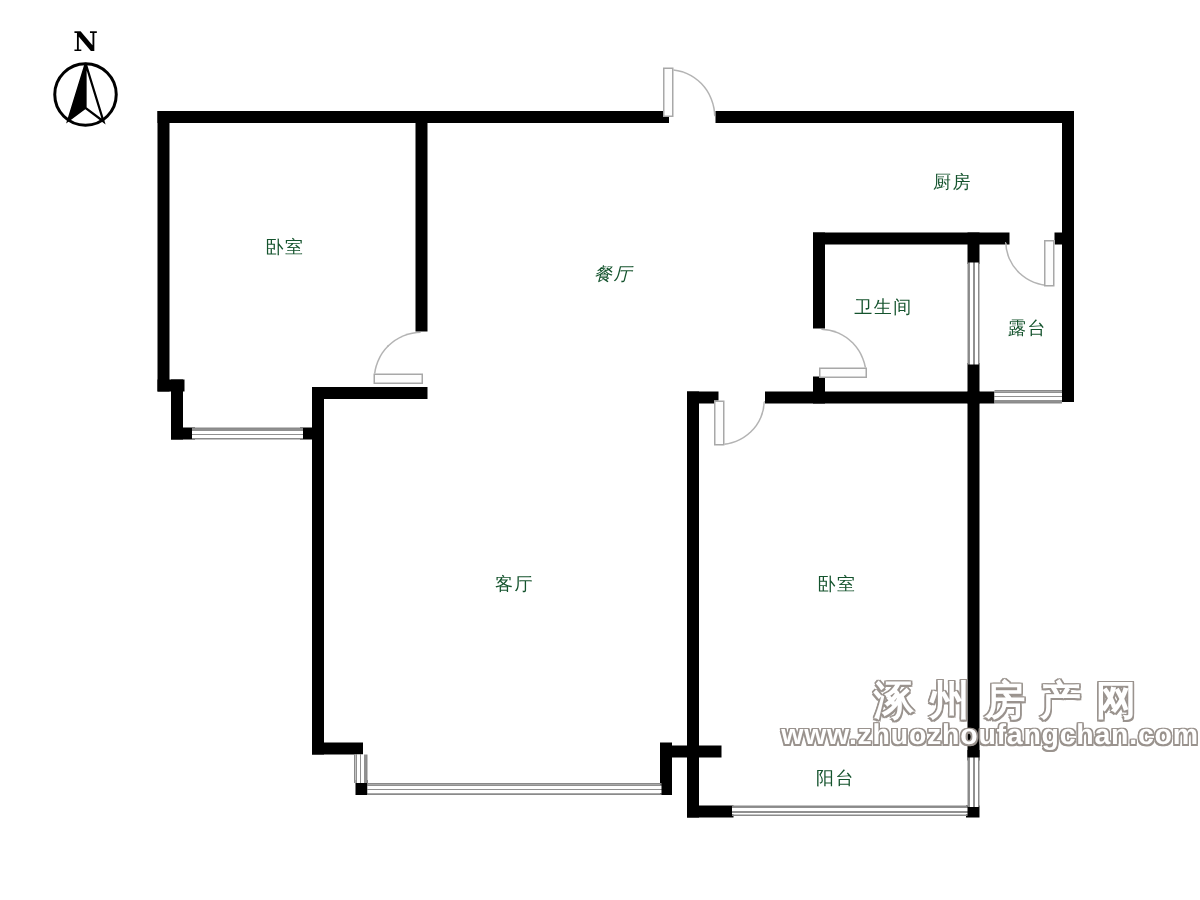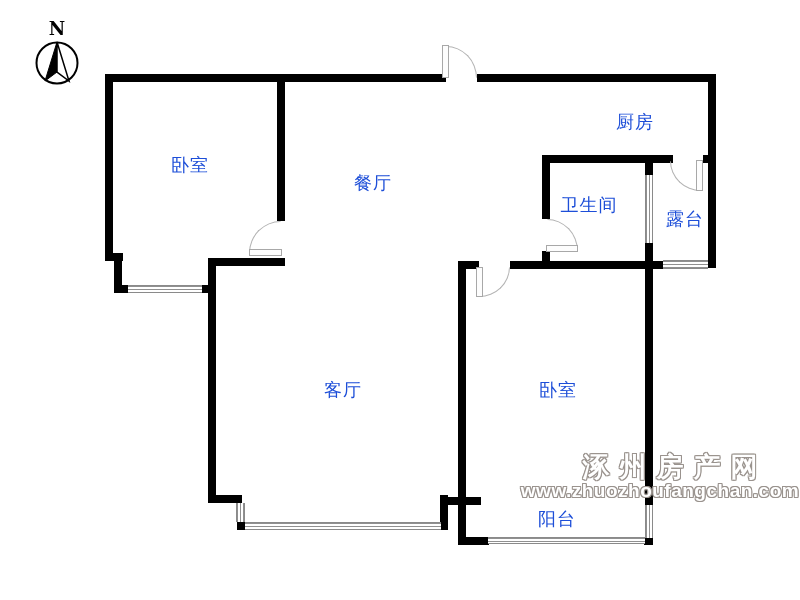--- a/index.html
+++ b/index.html
@@ -11,21 +11,21 @@
   .win-h{position:absolute;z-index:2;background:repeating-linear-gradient(to bottom,#909090 0 1px,#ffffff 1px 3px);border-top:1px solid #8a8a8a;border-bottom:1px solid #8a8a8a;box-sizing:border-box;}
   .win-v{position:absolute;z-index:2;background:repeating-linear-gradient(to right,#909090 0 1px,#ffffff 1px 3px);border-left:1px solid #8a8a8a;border-right:1px solid #8a8a8a;box-sizing:border-box;}
   .leaf{position:absolute;z-index:3;background:#fdfdfd;border:1px solid #a8a8a8;box-sizing:border-box;}
   .arc{position:absolute;z-index:2;box-sizing:border-box;border:1.5px solid transparent;}
   .arc.tr{border-top-color:#b3b3b3;border-right-color:#b3b3b3;border-top-right-radius:100% 100%;}
   .arc.tl{border-top-color:#b3b3b3;border-left-color:#b3b3b3;border-top-left-radius:100% 100%;}
   .arc.bl{border-bottom-color:#b3b3b3;border-left-color:#b3b3b3;border-bottom-left-radius:100% 100%;}
   .arc.br{border-bottom-color:#b3b3b3;border-right-color:#b3b3b3;border-bottom-right-radius:100% 100%;}
   .room-label{
     position:absolute;z-index:4;transform:translate(-50%,-50%);
-    font-size:18px;color:#1d4ed8;letter-spacing:1px;white-space:nowrap;text-align:center;
+    font-size:12px;color:#14532d;letter-spacing:1px;white-space:nowrap;text-align:center;
   }
   .compass-n{
     position:absolute;z-index:4;font-family:"DejaVu Serif","Liberation Serif",serif;
     font-weight:bold;font-size:18px;color:#000;transform:translateX(-50%);
   }
   .wm{
     position:absolute;z-index:6;text-align:center;font-weight:bold;white-space:nowrap;
     color:#ffffff;
     text-shadow:1px 0 0 #9a938e,-1px 0 0 #9a938e,0 1px 0 #9a938e,0 -1px 0 #9a938e,
                 1px 1px 0 #9a938e,-1px -1px 0 #9a938e,1px -1px 0 #9a938e,-1px 1px 0 #9a938e;
@@ -97,21 +97,21 @@
   <div class="wall" style="left:440px;top:497px;width:41px;height:8px;"></div>
 
   <div class="wall" style="left:458px;top:503px;width:8px;height:42px;"></div>
   <div class="wall" style="left:458px;top:537px;width:31px;height:8px;"></div>
   <div class="win-h" style="left:488px;top:537px;width:157px;height:7px;"></div>
   <div class="wall" style="left:644px;top:537px;width:9px;height:8px;"></div>
   <div class="wall" style="left:645px;top:500px;width:8px;height:7px;"></div>
   <div class="win-v" style="left:645px;top:505px;width:8px;height:33px;"></div>
 
   <div class="room-label" style="left:190px;top:165px;">卧室</div>
-  <div class="room-label" style="left:373px;top:183px;">餐厅</div>
+  <div class="room-label" style="left:409px;top:183px;font-style:italic;">餐厅</div>
   <div class="room-label" style="left:635px;top:122px;">厨房</div>
   <div class="room-label" style="left:589px;top:205px;">卫生间</div>
   <div class="room-label" style="left:685px;top:219px;">露台</div>
   <div class="room-label" style="left:343px;top:390px;">客厅</div>
   <div class="room-label" style="left:558px;top:390px;">卧室</div>
   <div class="room-label" style="left:557px;top:519px;">阳台</div>
 
   <div class="wm wm1">涿州房产网</div>
   <div class="wm wm2">www.zhuozhoufangchan.com</div>
 

